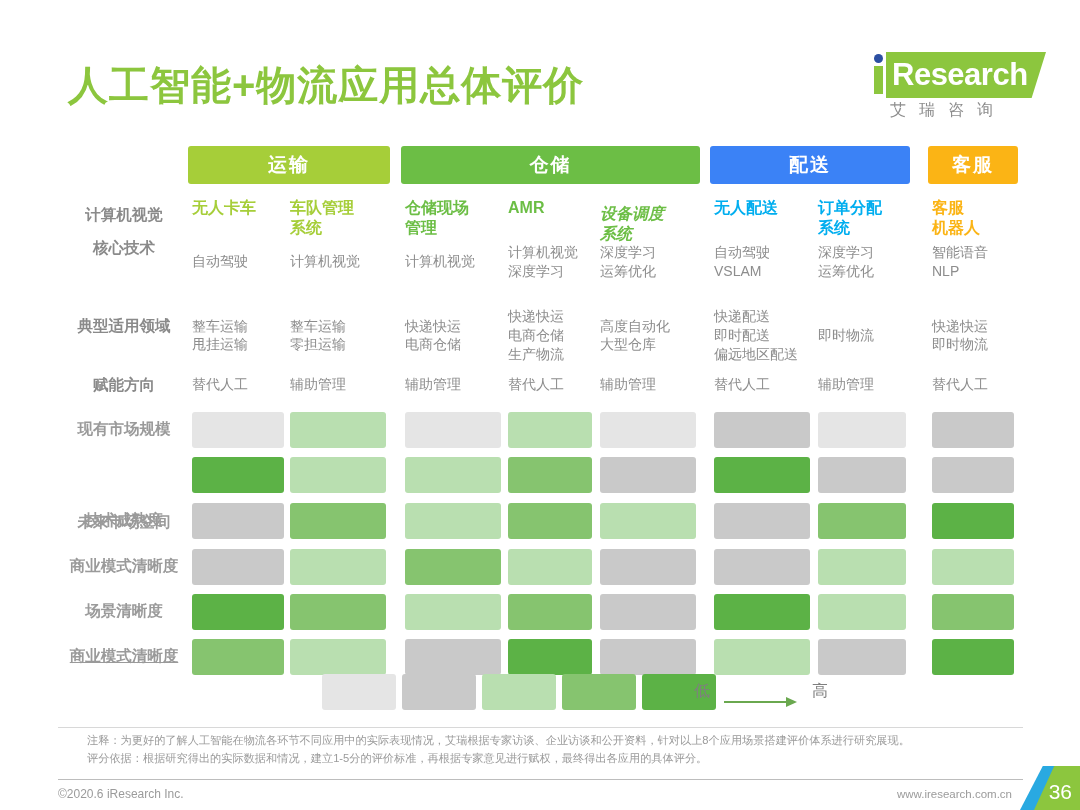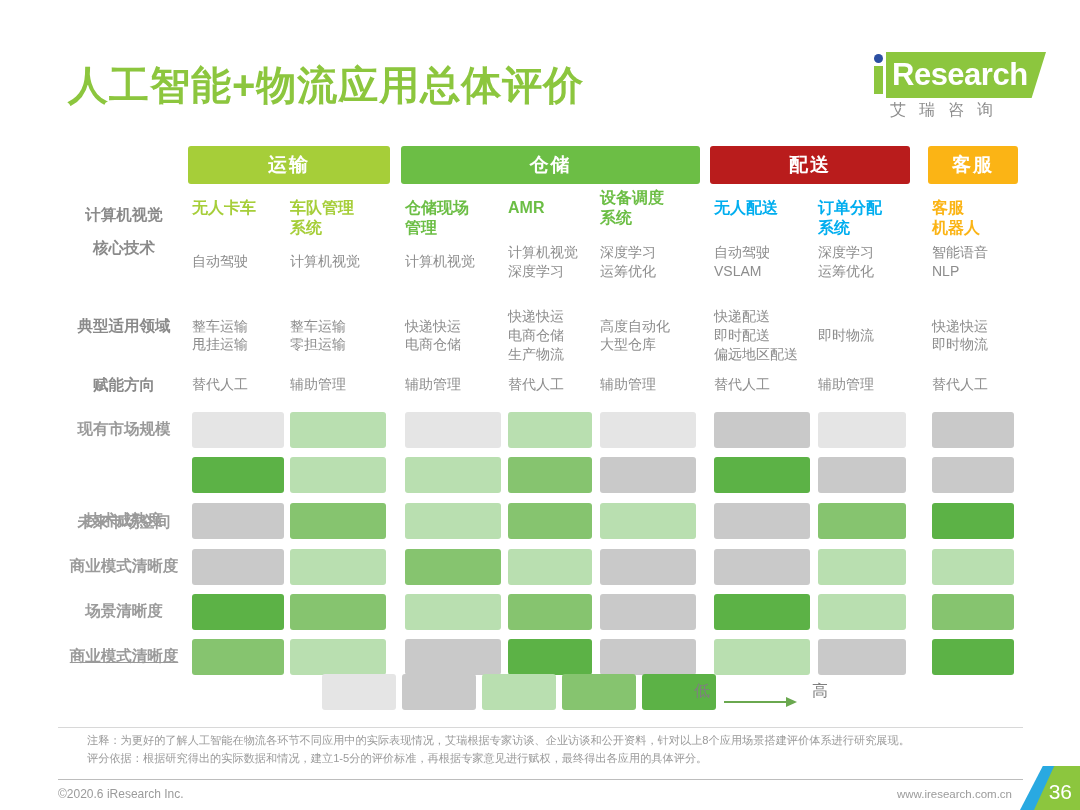--- a/index.html
+++ b/index.html
@@ -134,21 +134,21 @@
     <div class="logo-cn">艾瑞咨询</div>
   </div>
 
   <div id="cat-bands">
       <div class="cat-band" style="left: 188px; top: 146px; width: 202px; background: rgb(166, 206, 57);">
         <span>运输</span>
       </div>
       <div class="cat-band" style="left: 401px; top: 146px; width: 299px; background: rgb(108, 190, 69);">
         <span>仓储</span>
       </div>
-      <div class="cat-band" style="left: 710px; top: 146px; width: 200px; background: #b91c1c;">
+      <div class="cat-band" style="left: 710px; top: 146px; width: 200px; background: #3b82f6;">
         <span>配送</span>
       </div>
       <div class="cat-band" style="left: 928px; top: 146px; width: 90px; background: rgb(251, 180, 21);">
         <span>客服</span>
       </div>
     </div>
 
   <div id="row-labels">
       <div class="rowlabel" style="top: 205px;">计算机视觉</div>
       <div class="rowlabel" style="top: 238px;">核心技术</div>
@@ -212,21 +212,21 @@
         <div>深度学习</div>
       </div>
       <div class="colcell " style="left: 508px; width: 84px; top: 307px;">
         <div>快递快运</div>
         <div>电商仓储</div>
         <div>生产物流</div>
       </div>
       <div class="colcell " style="left: 508px; width: 84px; top: 375px;">
         <div>替代人工</div>
       </div>
-      <div class="colcell scenario" style="left: 600px; width: 96px; top: 188px; color: rgb(108, 190, 69);">
+      <div class="colcell scenario" style="left: 600px; width: 96px; top: 204px; color: rgb(108, 190, 69); font-style: italic;">
         <div>设备调度</div>
         <div>系统</div>
       </div>
       <div class="colcell " style="left: 600px; width: 96px; top: 243px;">
         <div>深度学习</div>
         <div>运筹优化</div>
       </div>
       <div class="colcell " style="left: 600px; width: 96px; top: 316.5px;">
         <div>高度自动化</div>
         <div>大型仓库</div>

